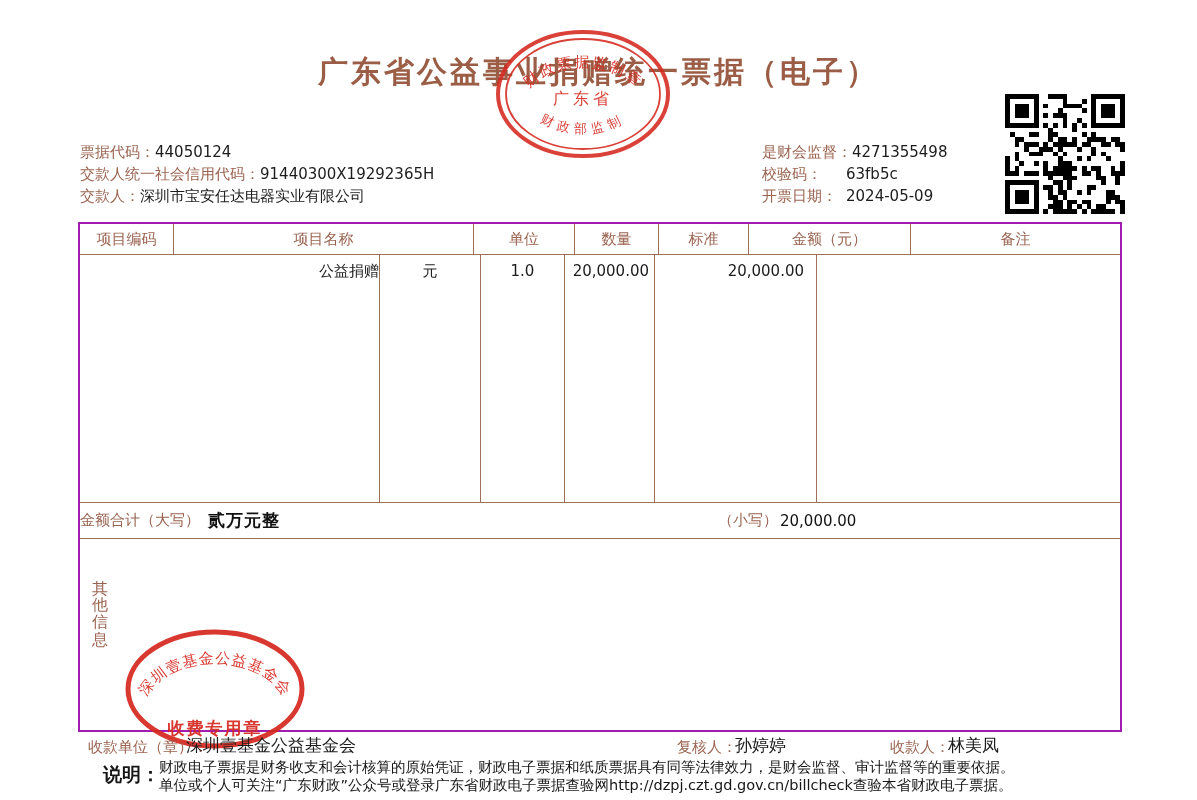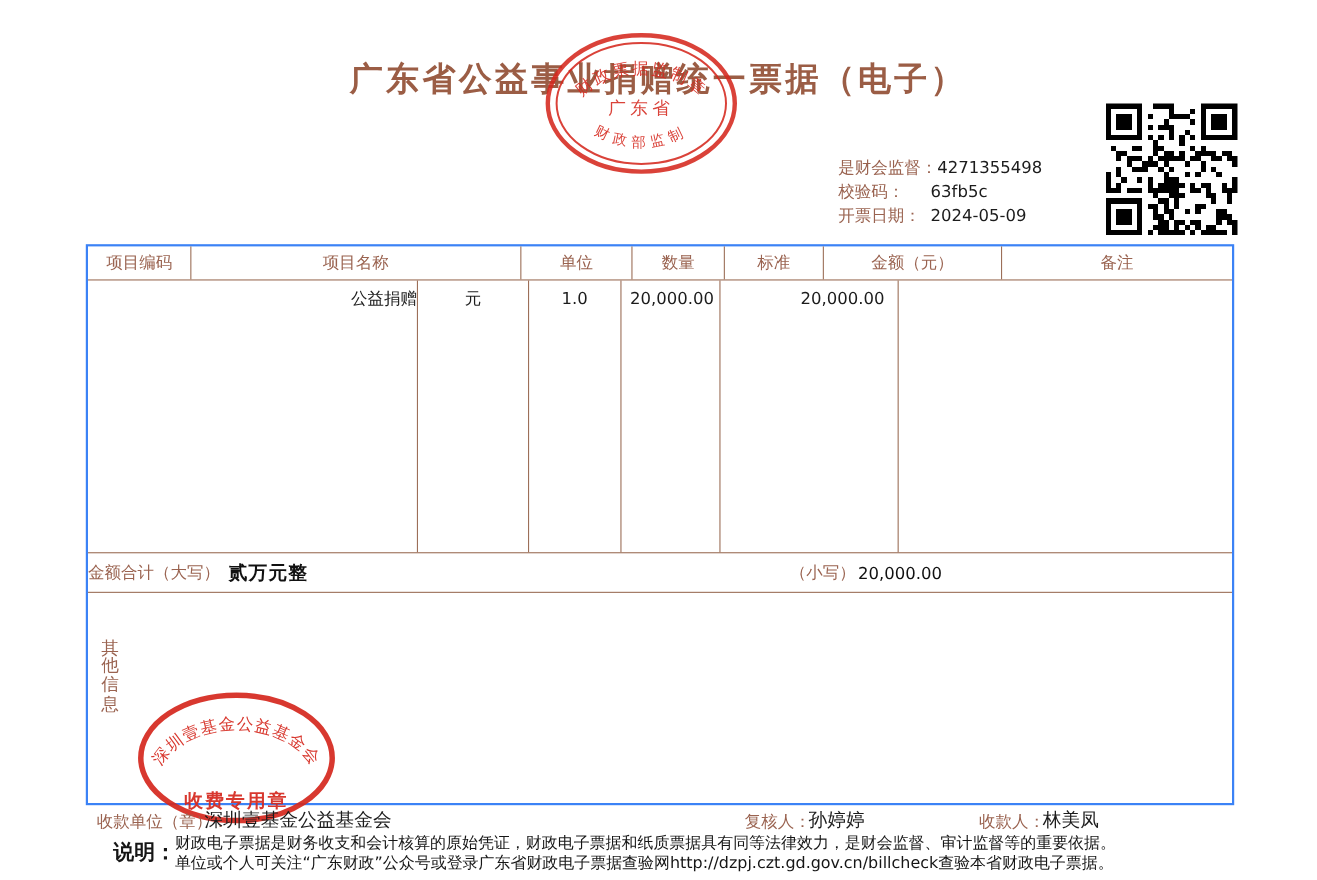--- a/index.html
+++ b/index.html
@@ -20,21 +20,21 @@
   .hdr-left{position:absolute;left:80px;top:141px;font-size:15px;line-height:22px;white-space:nowrap;}
   .hdr-right{position:absolute;left:762px;top:141px;font-size:15px;line-height:22px;white-space:nowrap;}
   .hdr-right .lbl{display:inline-block;min-width:84px;}
   .hdr-line .lbl{color:#9a6350;}
   .hdr-line .val{color:#1c1c1c;}
 
   .qr{position:absolute;left:1005px;top:94px;width:120px;height:120px;}
 
   .bill-table{
     position:absolute;left:78px;top:222px;width:1040px;height:506px;
-    border:2px solid #3b82f6;
+    border:2px solid #a21caf;
   }
   .thead{display:flex;height:30px;border-bottom:1px solid #9c6f58;}
   .thead .cell{
     display:flex;align-items:center;justify-content:center;
     font-size:15px;color:#9a6350;border-right:1px solid #9c6f58;box-sizing:border-box;
   }
   .tbody{display:flex;height:247px;border-bottom:1px solid #9c6f58;}
   .tbody .cell{
     font-size:15px;color:#1c1c1c;border-right:1px solid #9c6f58;box-sizing:border-box;
     padding-top:7px;
@@ -97,20 +97,31 @@
       <text font-size="15" fill="#d5281e" letter-spacing="2">
         <textPath href="#arcTopA" startOffset="50%" text-anchor="middle">财政票据监制章</textPath>
       </text>
       <text x="89" y="76" font-size="16" fill="#d5281e" text-anchor="middle" letter-spacing="4">广东省</text>
       <text font-size="13" fill="#d5281e" letter-spacing="5">
         <textPath href="#arcTopB" startOffset="50%" text-anchor="middle">财政部监制</textPath>
       </text>
     </svg>
   </div>
 
+  <div class="hdr-left">
+    <div class="hdr-line">
+      <span class="lbl">票据代码：</span><span class="val">44050124</span>
+    </div>
+    <div class="hdr-line">
+      <span class="lbl">交款人统一社会信用代码：</span><span class="val">91440300X19292365H</span>
+    </div>
+    <div class="hdr-line">
+      <span class="lbl">交款人：</span><span class="val">深圳市宝安任达电器实业有限公司</span>
+    </div>
+  </div>
 
   <div class="hdr-right">
     <div class="hdr-line">
       <span class="lbl">是财会监督：</span><span class="val">4271355498</span>
     </div>
     <div class="hdr-line">
       <span class="lbl">校验码：</span><span class="val">63fb5c</span>
     </div>
     <div class="hdr-line">
       <span class="lbl">开票日期：</span><span class="val">2024-05-09</span>

